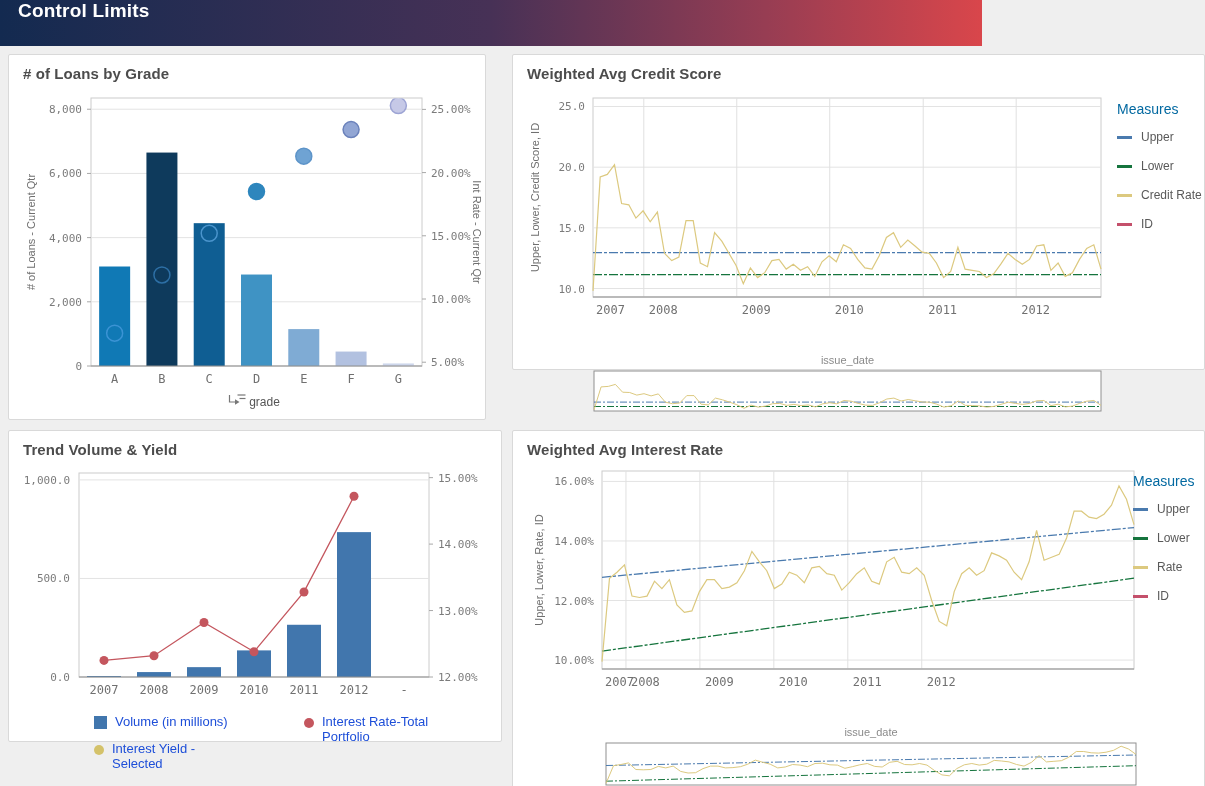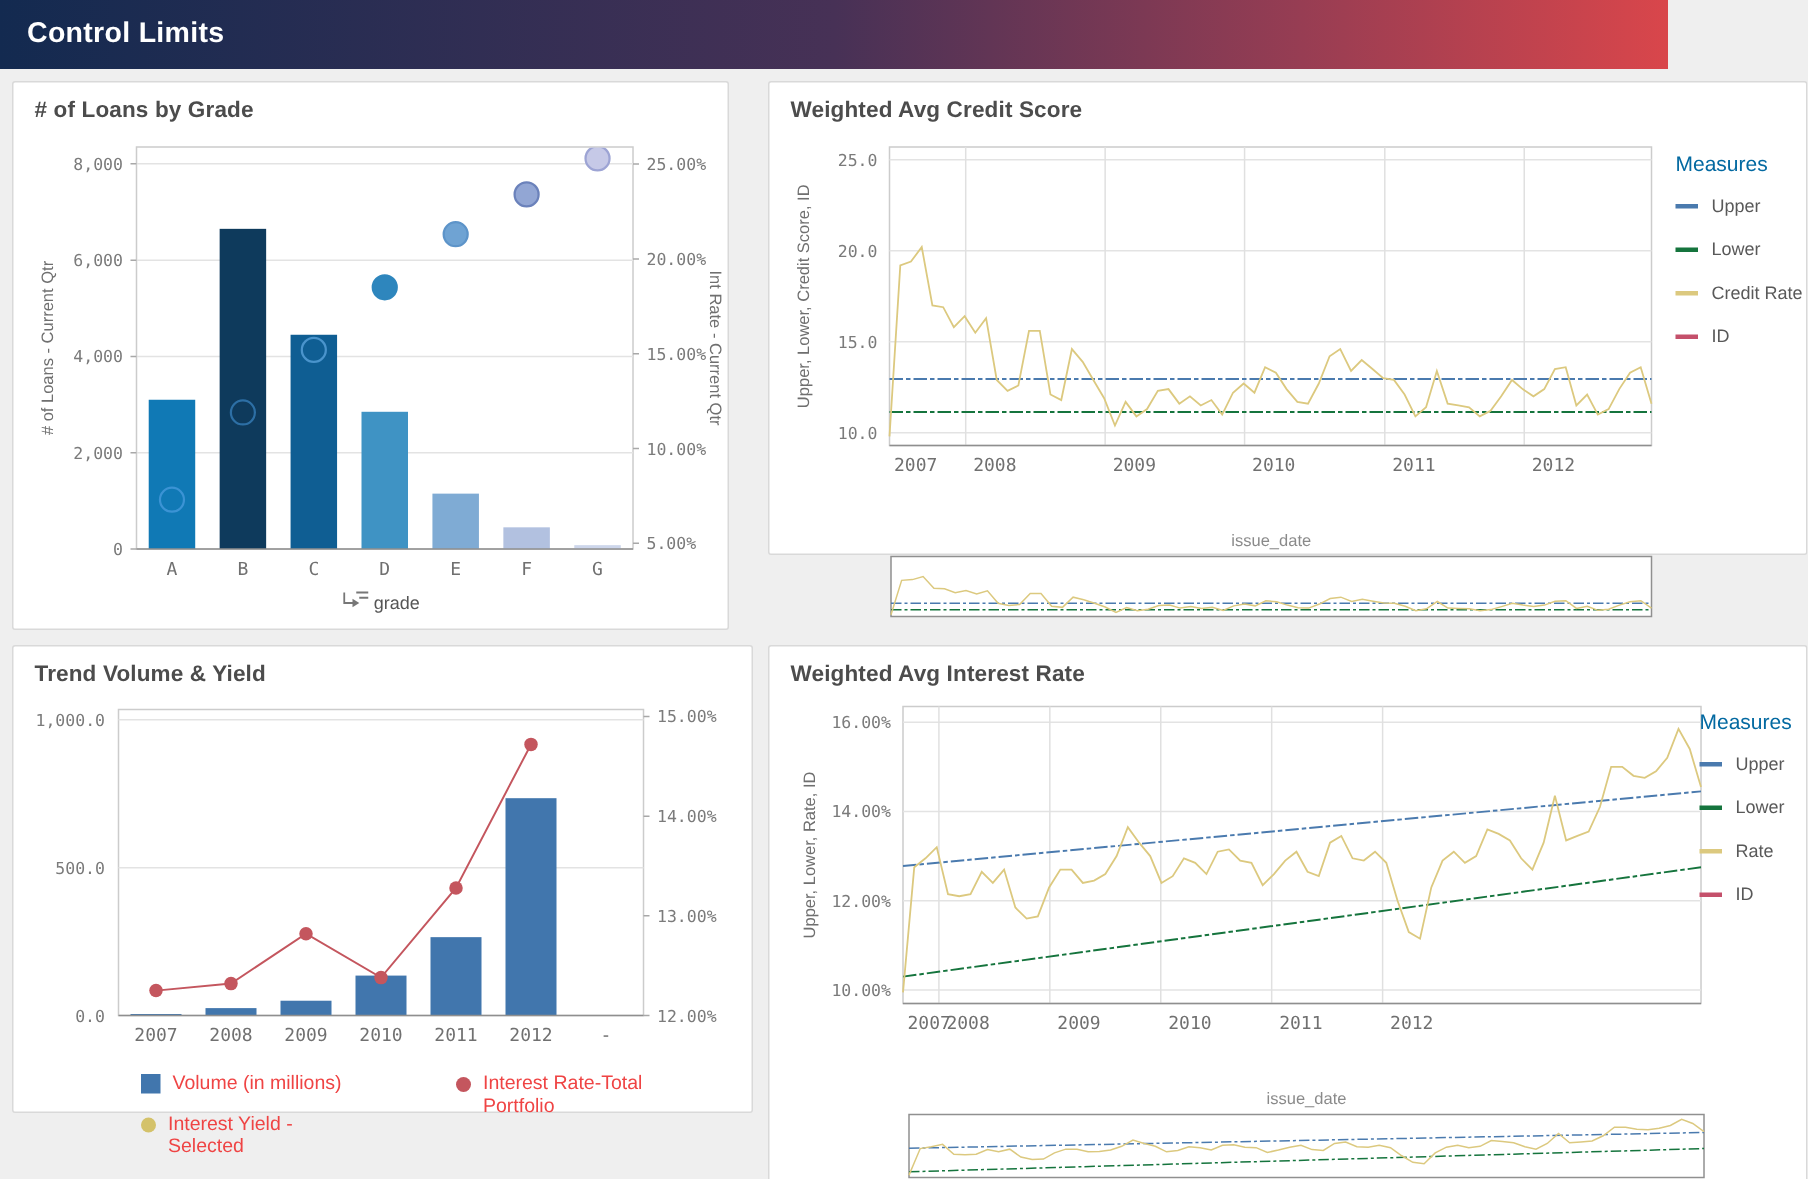--- a/index.html
+++ b/index.html
@@ -1,36 +1,36 @@
 <!DOCTYPE html>
 <html><head>
 <meta charset="utf-8">
 <style>
   html,body{margin:0;padding:0}
   body{width:1205px;height:786px;background:#efefef;font-family:"Liberation Sans",sans-serif;position:relative;overflow:hidden}
-  .header{position:absolute;left:0;top:0;width:1112px;height:46px;
+  .header{position:absolute;left:0;top:0;width:982px;height:46px;
     background:linear-gradient(90deg,#132a50 0%,#473156 50%,#973d53 78%,#d9464b 100%);
-    display:flex;align-items:center}
+    display:flex;align-items:flex-start}
   .header h1{color:#ffffff;font-size:19px;font-weight:700;margin:0 0 0 18px;letter-spacing:.2px}
   .panel{position:absolute;background:#ffffff;border:1px solid #d9d9d9;border-radius:2px;box-sizing:border-box}
   .panel h2{margin:0;position:absolute;left:14px;top:10px;font-size:15px;font-weight:700;color:#4c4c4c;letter-spacing:.1px}
   svg.chart{position:absolute;left:0;top:0}
   
   .tick{font:11px "DejaVu Sans Mono",monospace;fill:#7b7b7b}
   .yr{font:12px "DejaVu Sans Mono",monospace;fill:#707070}
   .alab{font:11px "Liberation Sans",sans-serif;fill:#6f6f6f}
   .xlab{font:12px "Liberation Sans",sans-serif;fill:#555555}
   .mt{font:11px "Liberation Sans",sans-serif;fill:#8a8a8a}
   
   .legendC{position:absolute;font-size:12px;color:#595959;z-index:2}
   .legendC .lt{font-size:14px;color:#0369a1;margin-bottom:13px}
   .lg-item{display:flex;align-items:center;margin-bottom:15px;cursor:pointer}
   .lg-dash{display:inline-block;width:15px;height:3px;margin-right:9px;flex:none}
   
-  .lg3{position:absolute;display:flex;align-items:flex-start;font-size:13px;color:#ef4444;line-height:1.15;cursor:pointer}
+  .lg3{position:absolute;display:flex;align-items:flex-start;font-size:13px;color:#1d4ed8;line-height:1.15;cursor:pointer}
   .lg-sq{width:13px;height:13px;display:inline-block;margin-right:8px;flex:none;margin-top:1px}
   .lg-dot{width:10px;height:10px;border-radius:50%;display:inline-block;margin-right:8px;flex:none;margin-top:3px}
 </style>
 </head>
 <body>
 
 <div class="header">
   <h1>Control Limits</h1>
 </div>
 

